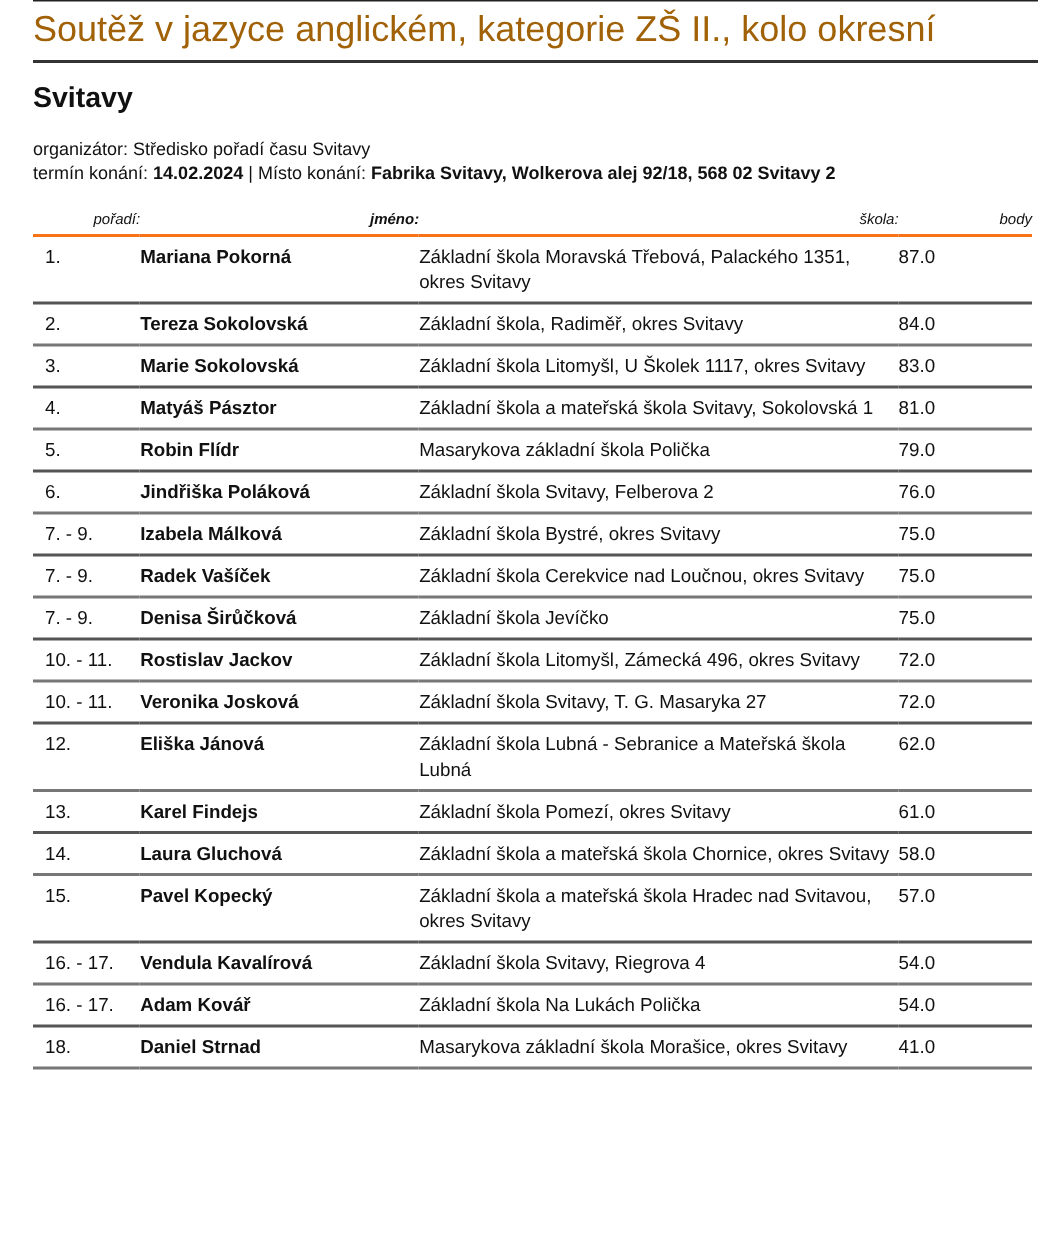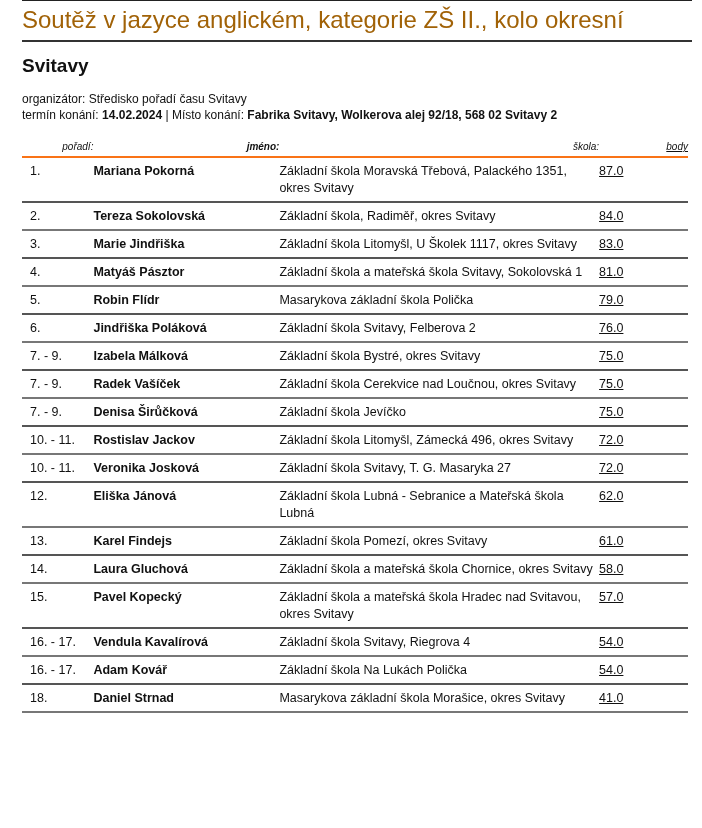--- a/index.html
+++ b/index.html
@@ -30,21 +30,21 @@
     border-bottom: 2px solid #f97316;
   }
   .results td {
     vertical-align: top; padding: 5px 0 4px 0; line-height: 17px;
     border-bottom: 2px solid #555; color: #111;
   }
   .results tr.alt td { border-bottom-color: #777; }
   .col-rank { width: 64px; padding-left: 8px !important; }
   .col-name { width: 188px; font-weight: bold; }
   .col-school { width: 324px; }
-  .col-points { width: 90px; text-decoration: underline; }
+  .col-points { width: 90px; }
   th.col-rank { padding-left: 8px; }
 </style>
 </head>
 <body>
 
 <div class="top-rule"></div>
 <h1 class="doc-title">Soutěž v jazyce anglickém, kategorie ZŠ II., kolo okresní</h1>
 <div class="title-rule"></div>
 <h2 class="region">Svitavy</h2>
 
@@ -79,21 +79,21 @@
         <td class="col-points">87.0</td>
       </tr>
       <tr class="alt">
         <td class="col-rank">2.</td>
         <td class="col-name">Tereza Sokolovská</td>
         <td class="col-school">Základní škola, Radiměř, okres Svitavy</td>
         <td class="col-points">84.0</td>
       </tr>
       <tr>
         <td class="col-rank">3.</td>
-        <td class="col-name">Marie Jindřiška</td>
+        <td class="col-name">Marie Sokolovská</td>
         <td class="col-school">Základní škola Litomyšl, U Školek 1117, okres Svitavy</td>
         <td class="col-points">83.0</td>
       </tr>
       <tr class="alt">
         <td class="col-rank">4.</td>
         <td class="col-name">Matyáš Pásztor</td>
         <td class="col-school">Základní škola a mateřská škola Svitavy, Sokolovská 1</td>
         <td class="col-points">81.0</td>
       </tr>
       <tr>

